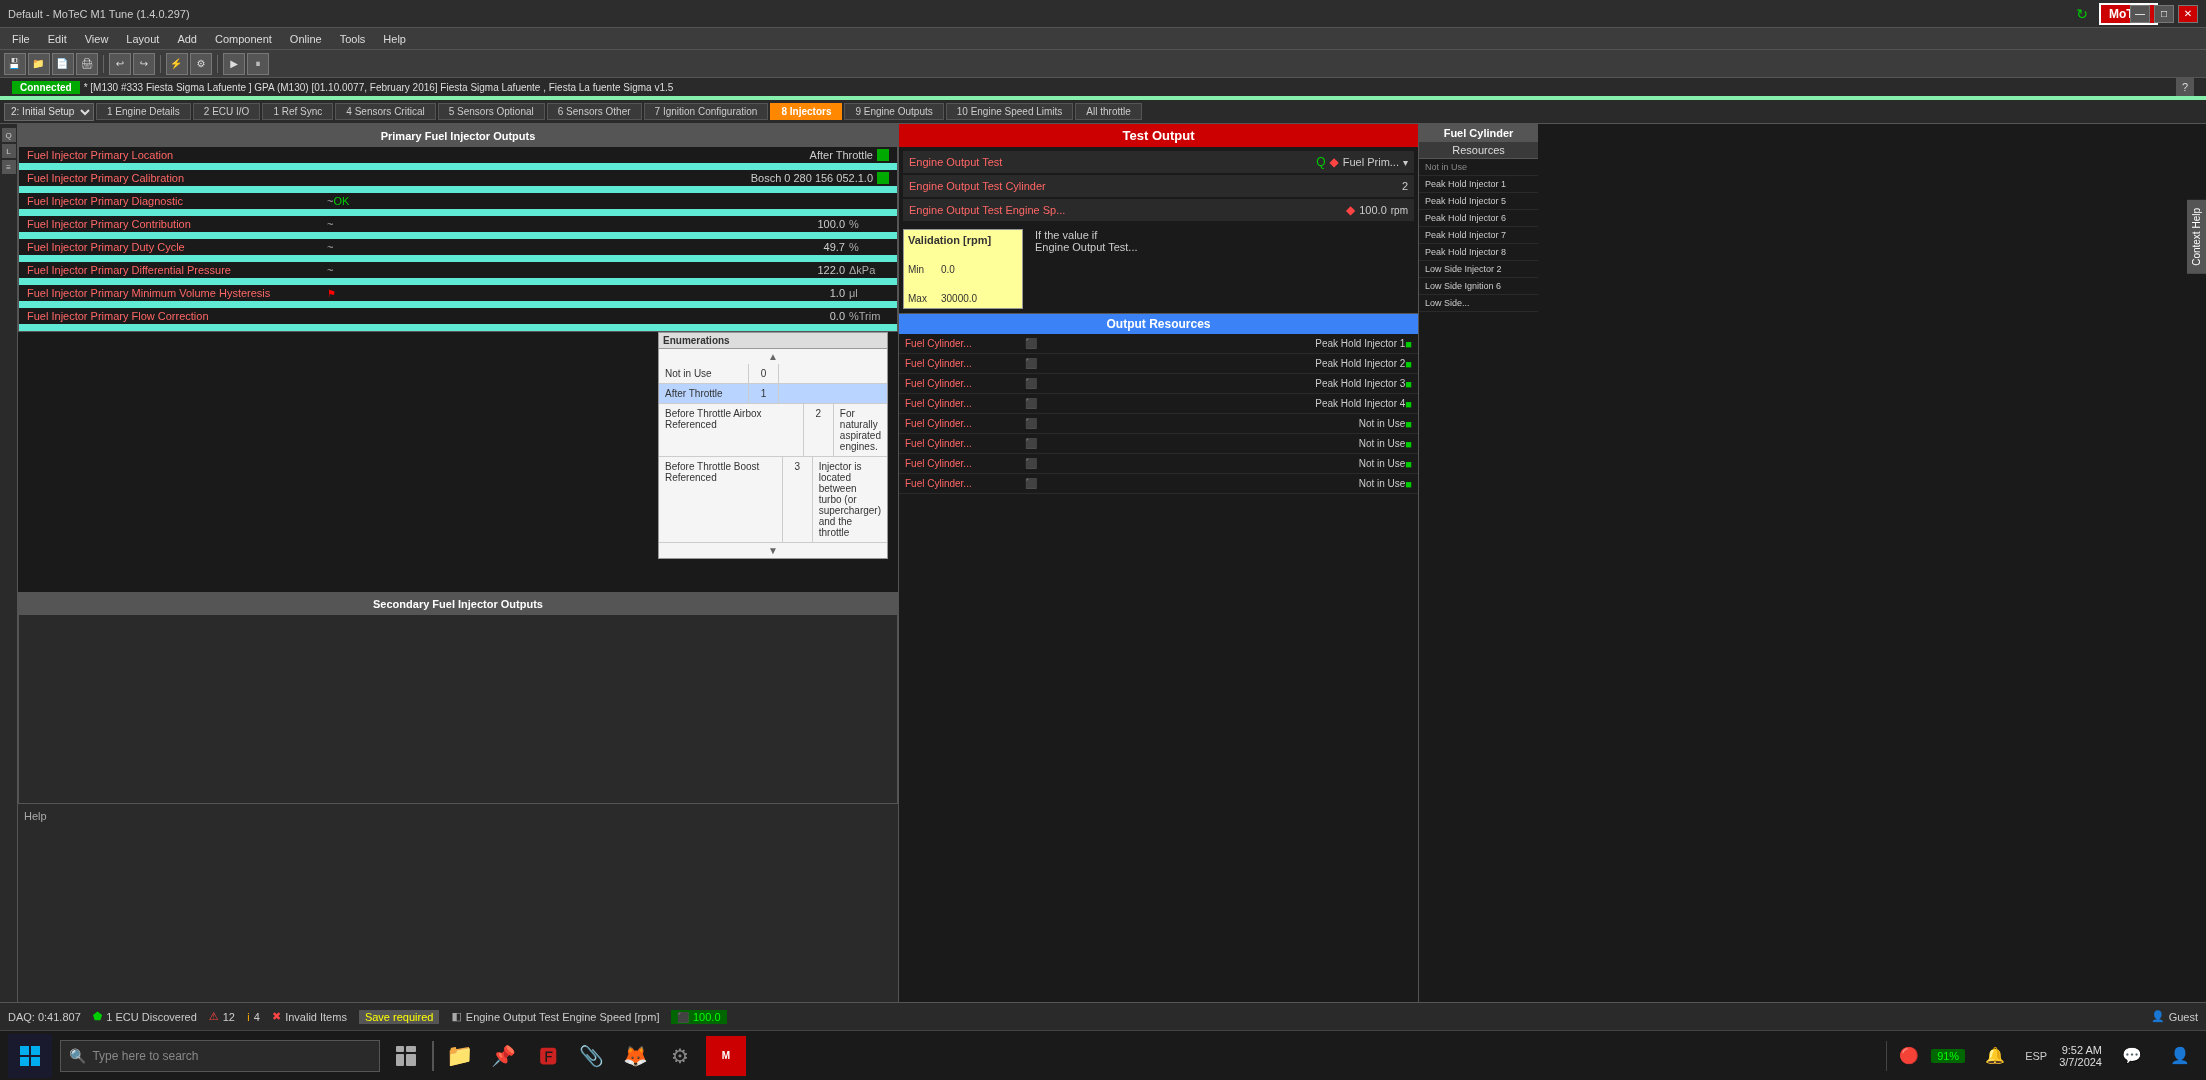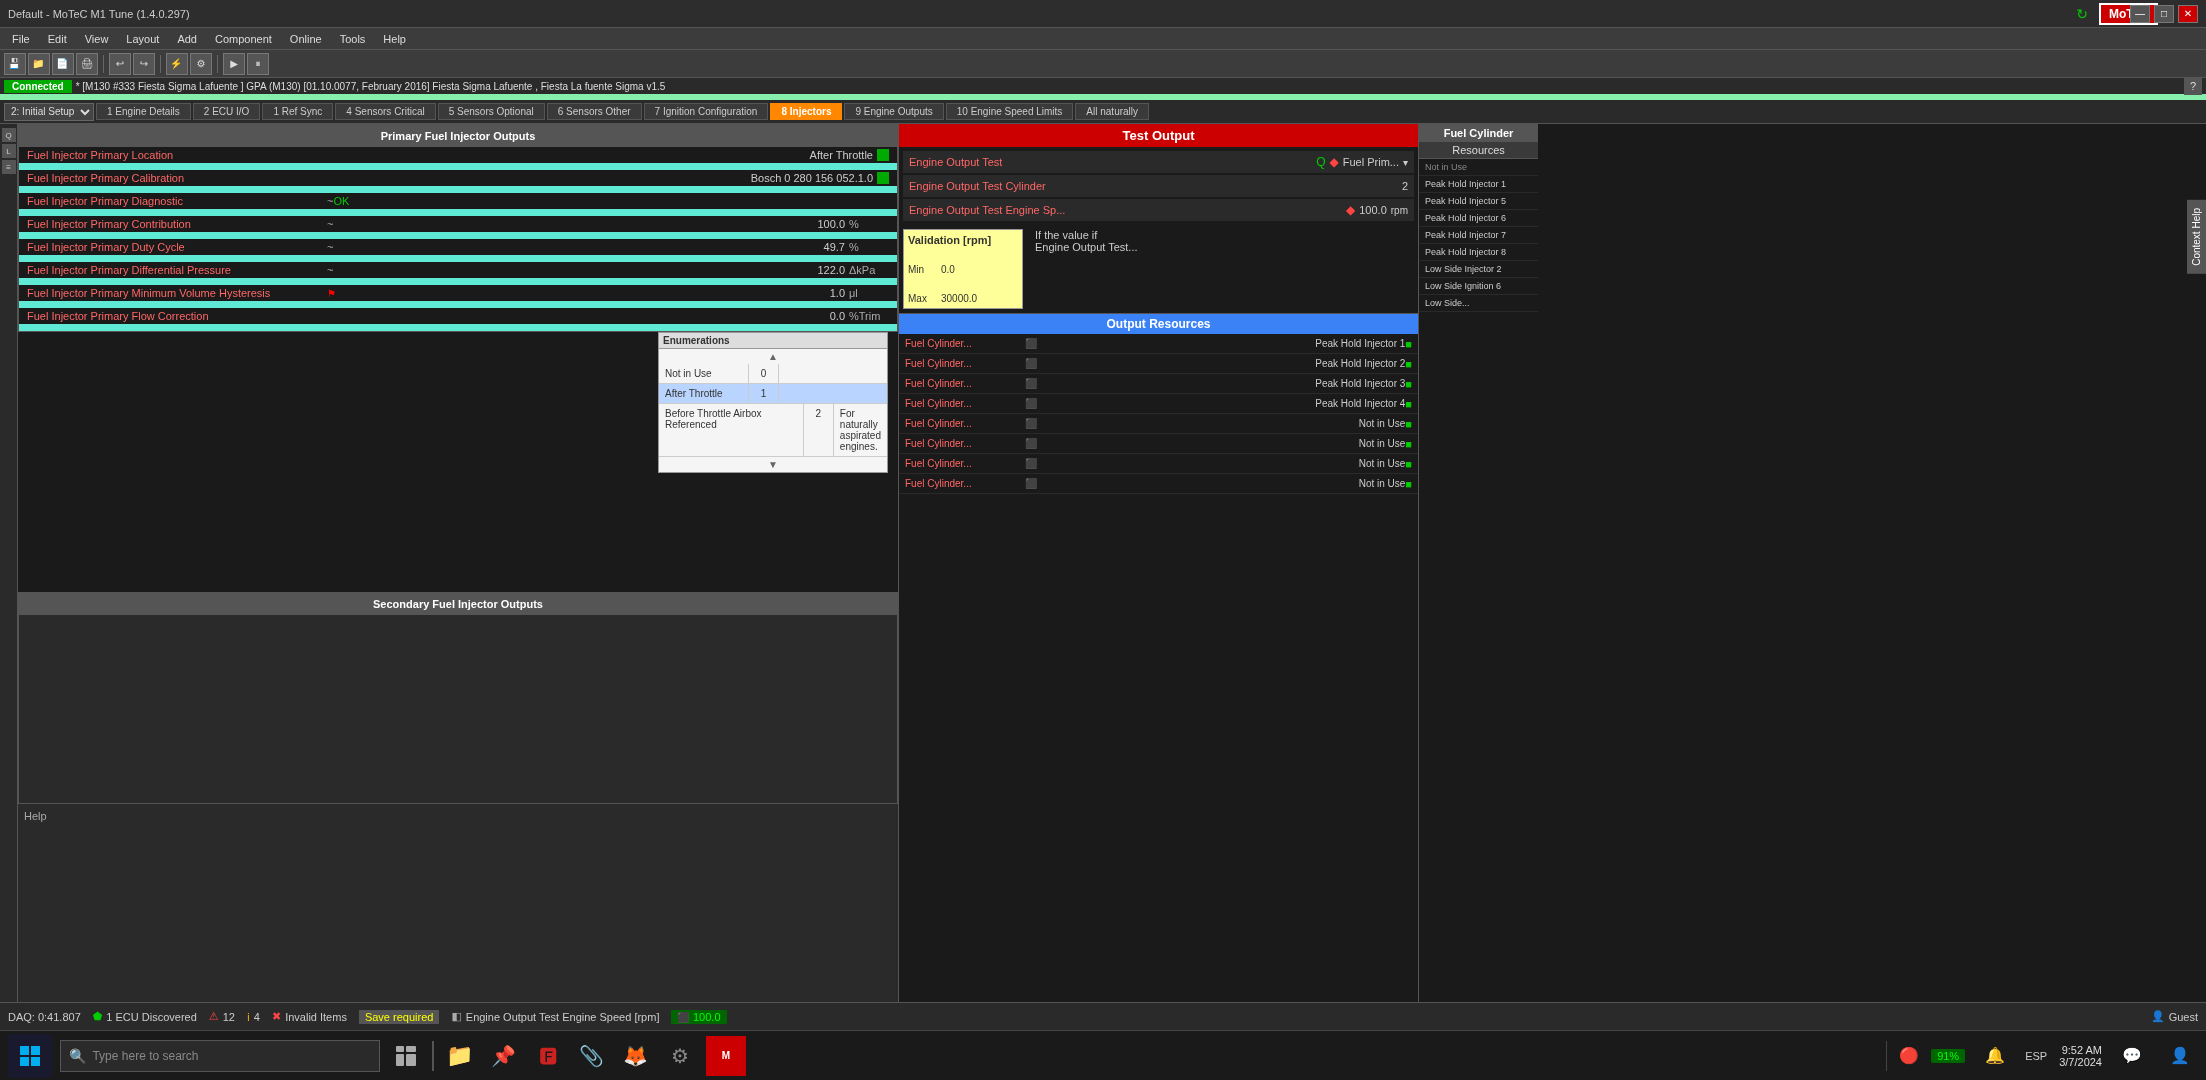--- a/index.html
+++ b/index.html
@@ -15,21 +15,21 @@
     
     .menu-bar { background: #3c3c3c; height: 22px; display: flex; align-items: center; padding: 0 4px; border-bottom: 1px solid #555; gap: 2px; }
     .menu-item { color: #ddd; padding: 2px 8px; cursor: pointer; font-size: 11px; }
 
     
     .toolbar { background: #3c3c3c; height: 28px; display: flex; align-items: center; padding: 0 4px; border-bottom: 1px solid #555; gap: 2px; }
     .tb-btn { width: 22px; height: 22px; background: #555; border: 1px solid #777; display: flex; align-items: center; justify-content: center; cursor: pointer; font-size: 10px; color: #ddd; }
     .tb-separator { width: 1px; height: 18px; background: #666; margin: 0 3px; }
 
     
-    .conn-bar { background: #2a2a2a; height: 22px; display: flex; align-items: center; padding: 0 4px; border-bottom: 6px solid #86efac; gap: 4px; }
+    .conn-bar { background: #2a2a2a; height: 22px; display: flex; align-items: center; padding: 0 12px; border-bottom: 4px solid #86efac; gap: 4px; }
     .conn-status { background: #00aa00; color: #fff; padding: 1px 8px; font-size: 10px; font-weight: bold; }
     .conn-title { color: #ddd; font-size: 10px; flex: 1; }
     .help-btn { color: #ddd; font-size: 11px; margin-left: auto; cursor: pointer; background: #555; width: 18px; height: 18px; display: flex; align-items: center; justify-content: center; }
 
     
     .setup-bar { background: #2a2a2a; height: 24px; display: flex; align-items: center; padding: 0 4px; border-bottom: 1px solid #555; gap: 2px; }
     .setup-select { background: #444; color: #ddd; border: 1px solid #666; height: 18px; font-size: 10px; padding: 0 2px; }
     .tab-btn { padding: 2px 10px; font-size: 10px; cursor: pointer; border: 1px solid #555; color: #ccc; background: #3a3a3a; }
     .tab-btn.active { background: #ff8800; color: #fff; border-color: #ff8800; font-weight: bold; }
 
@@ -183,21 +183,21 @@
   <div class="tab-btn">1 Engine Details</div>
   <div class="tab-btn">2 ECU I/O</div>
   <div class="tab-btn">1 Ref Sync</div>
   <div class="tab-btn">4 Sensors Critical</div>
   <div class="tab-btn">5 Sensors Optional</div>
   <div class="tab-btn">6 Sensors Other</div>
   <div class="tab-btn">7 Ignition Configuration</div>
   <div class="tab-btn active">8 Injectors</div>
   <div class="tab-btn">9 Engine Outputs</div>
   <div class="tab-btn">10 Engine Speed Limits</div>
-  <div class="tab-btn">All naturally</div>
+  <div class="tab-btn">All throttle</div>
 </div>
 
 <div class="main-layout" style="height: calc(1080px - 178px);">
 
   <div class="left-sidebar">
     <div class="sidebar-icon">Q</div>
     <div class="sidebar-icon">L</div>
     <div class="sidebar-icon">≡</div>
   </div>
 
@@ -278,20 +278,25 @@
           <div class="enum-num" style="color:#333; font-size:10px; padding:4px 6px; min-width:30px; border-right:1px solid #ccc; text-align:center;">1</div>
           <div class="enum-desc" style="color:#333; font-size:10px; padding:4px 6px; flex:1;"></div>
         </div>
 
         <div class="enum-row" style="background: #f5f5f5;">
           <div class="enum-name" style="color:#333; font-size:10px; padding:4px 6px; min-width:90px; border-right:1px solid #ccc; vertical-align:top;">Before Throttle Airbox Referenced</div>
           <div class="enum-num" style="color:#333; font-size:10px; padding:4px 6px; min-width:30px; border-right:1px solid #ccc; text-align:center; vertical-align:top;">2</div>
           <div class="enum-desc" style="color:#333; font-size:10px; padding:4px 6px; flex:1; vertical-align:top;">For naturally aspirated engines.</div>
         </div>
 
+        <div class="enum-row" style="background: #f5f5f5;">
+          <div class="enum-name" style="color:#333; font-size:10px; padding:4px 6px; min-width:90px; border-right:1px solid #ccc; vertical-align:top;">Before Throttle Boost Referenced</div>
+          <div class="enum-num" style="color:#333; font-size:10px; padding:4px 6px; min-width:30px; border-right:1px solid #ccc; text-align:center; vertical-align:top;">3</div>
+          <div class="enum-desc" style="color:#333; font-size:10px; padding:4px 6px; flex:1; vertical-align:top;">Injector is located between turbo (or supercharger) and the throttle</div>
+        </div>
 
         <div class="scroll-indicator">▼</div>
       </div>
     </div>
 
     <div class="secondary-section" style="margin-top: 260px; height: 60px;">
       <div class="section-header">
         <span>Secondary Fuel Injector Outputs</span>
       </div>
     </div>

